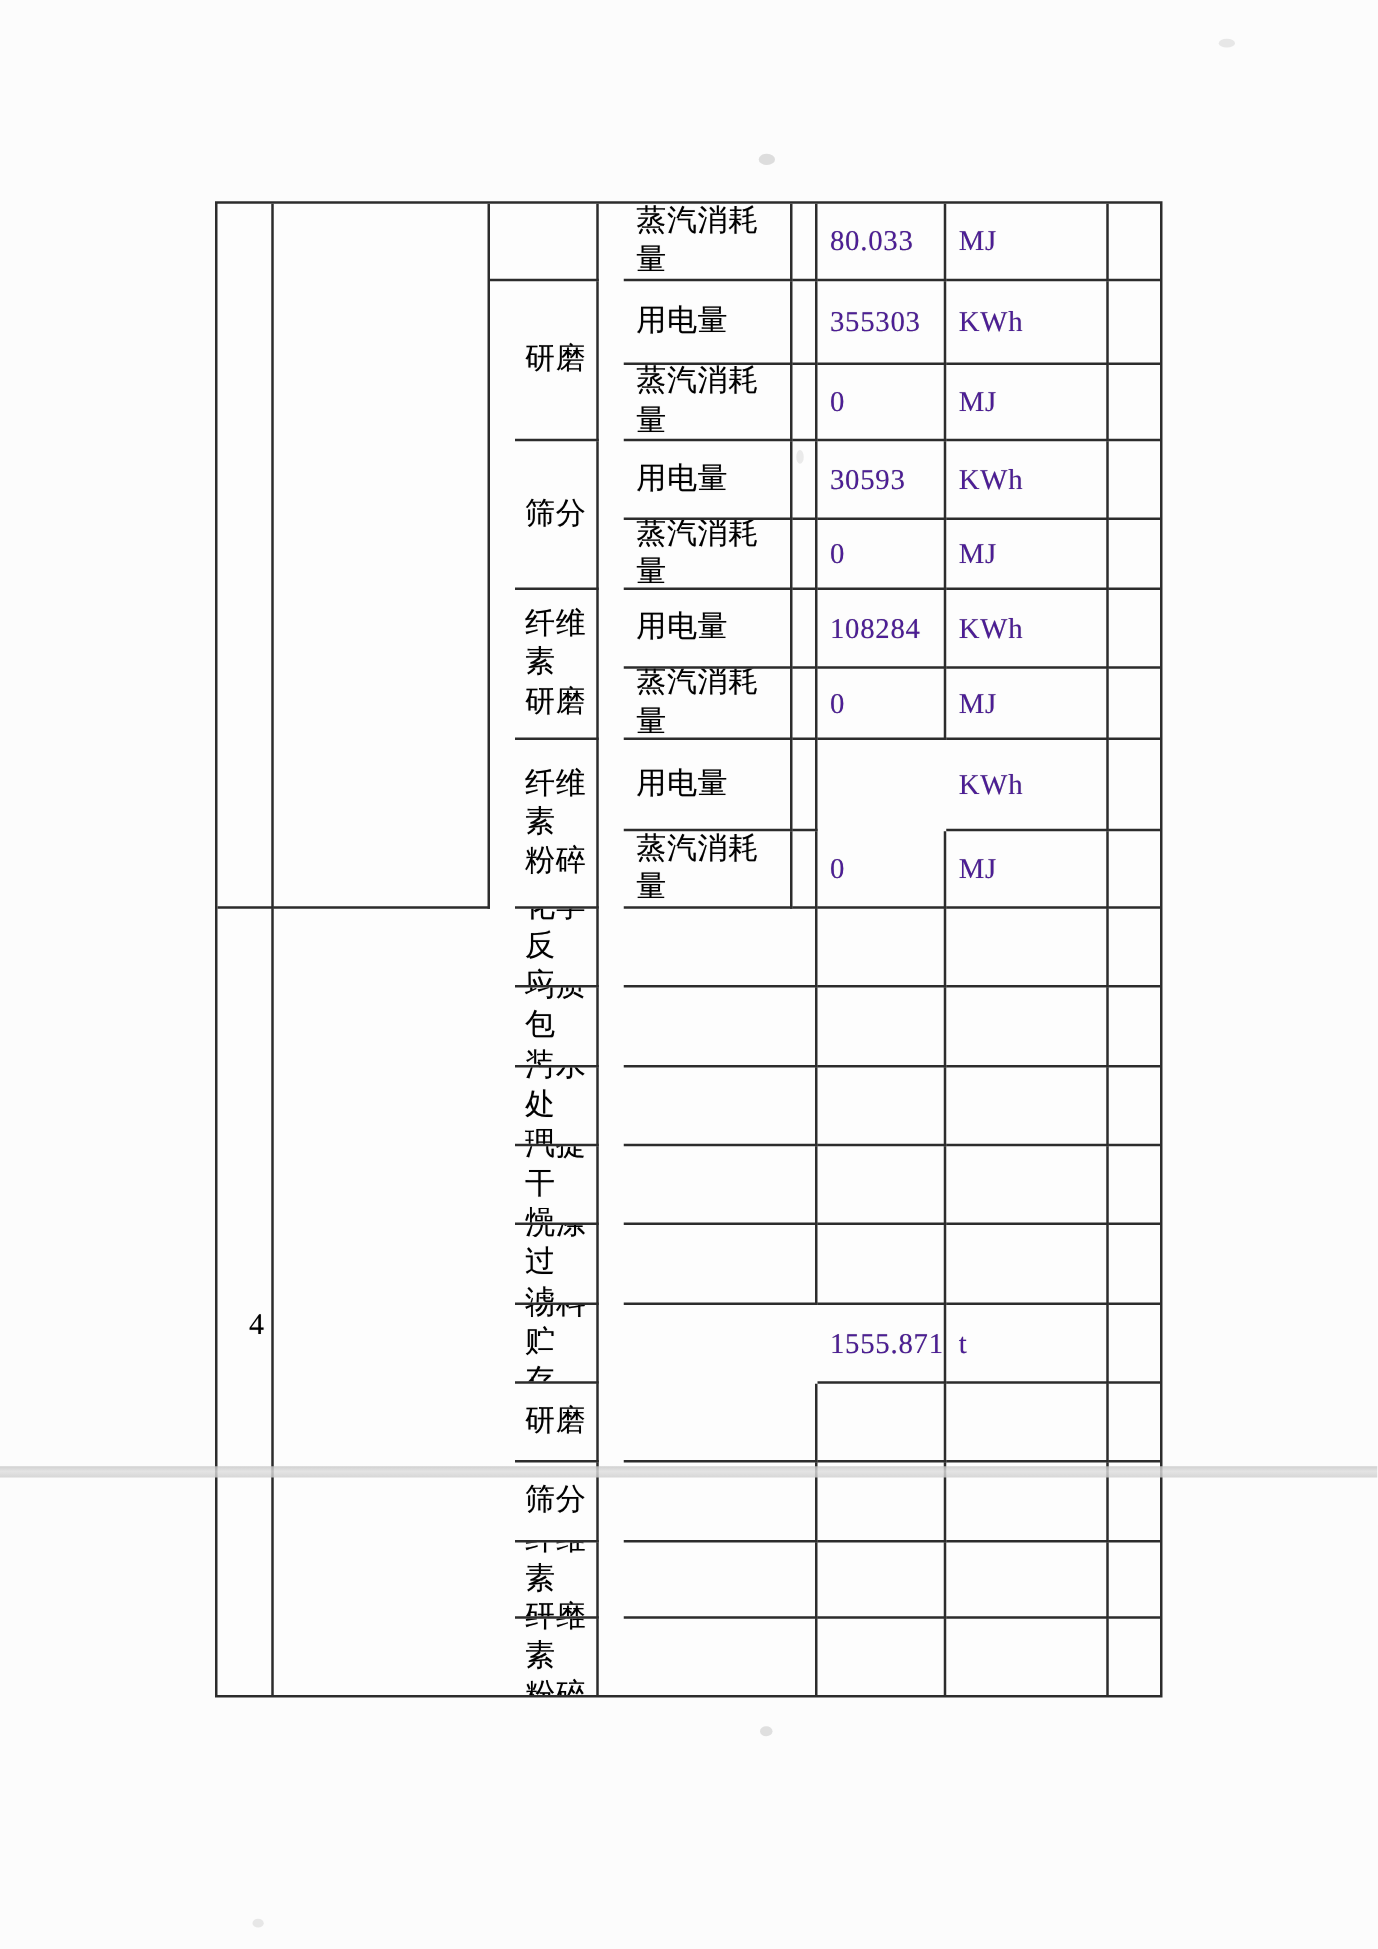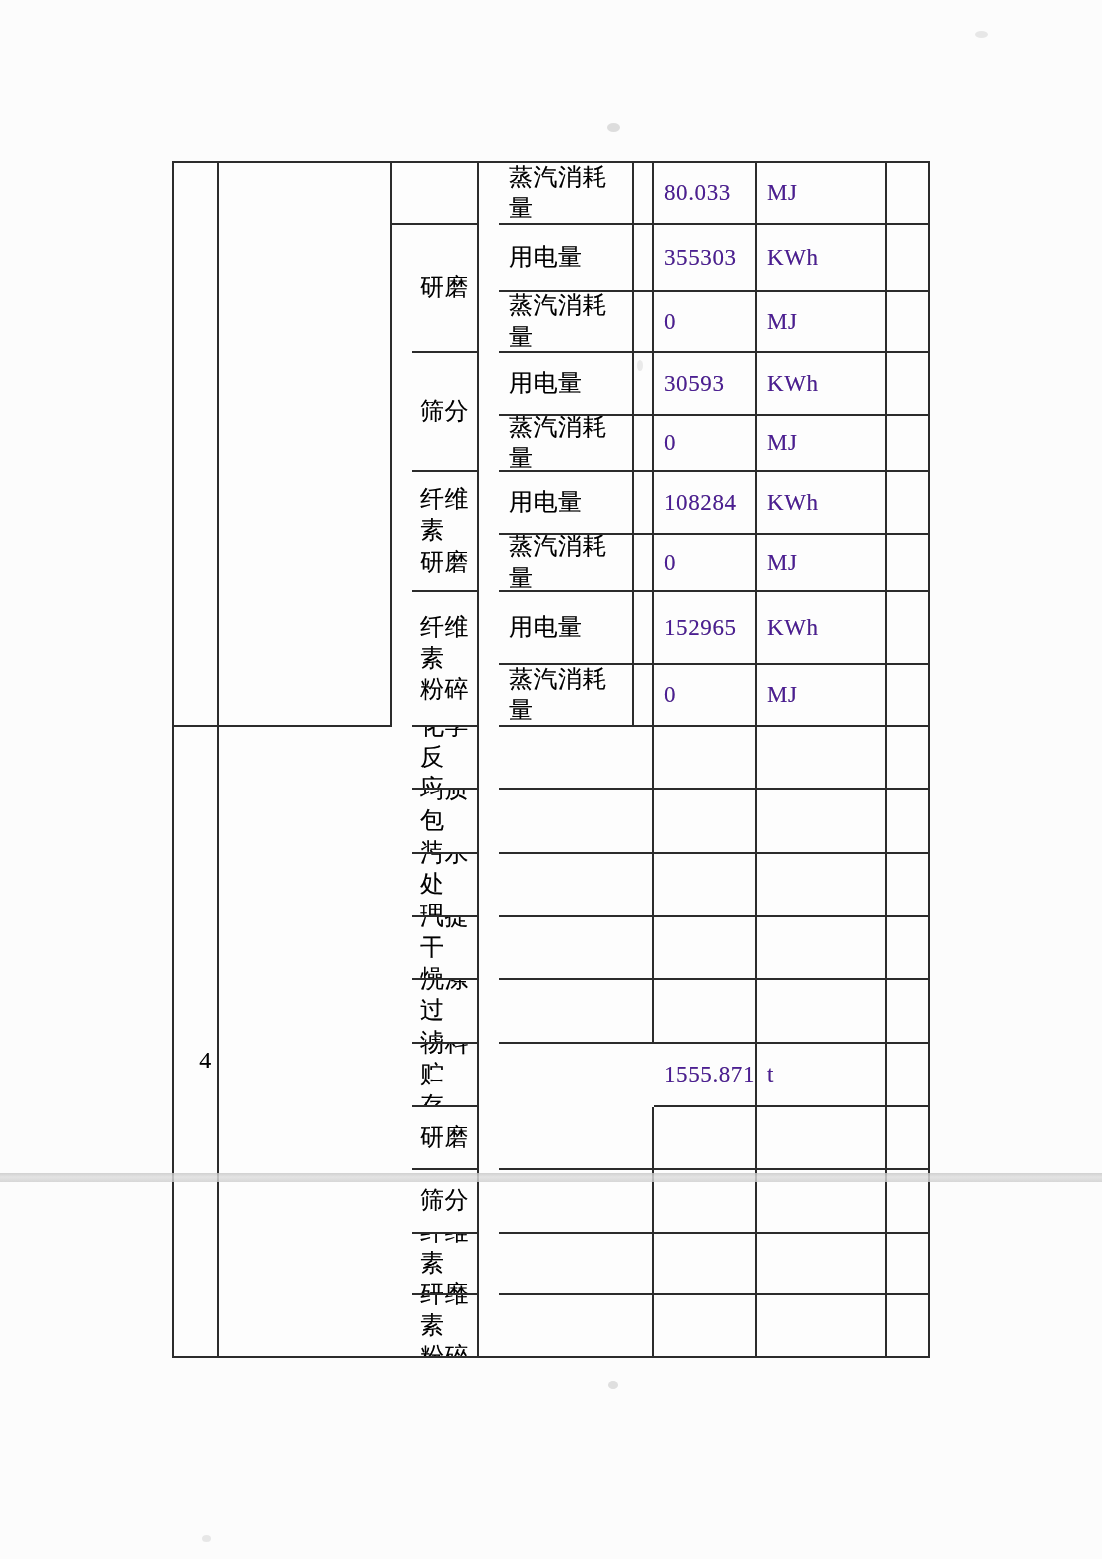--- a/index.html
+++ b/index.html
@@ -133,21 +133,20 @@
     <div class="cell no-br" style="grid-column:8;grid-row:6"></div>
 
     <div class="cell zh pad10" style="grid-column:4;grid-row:7">蒸汽消耗量</div>
     <div class="cell" style="grid-column:5;grid-row:7"></div>
     <div class="cell num pad10" style="grid-column:6;grid-row:7">0</div>
     <div class="cell num pad10" style="grid-column:7;grid-row:7">MJ</div>
     <div class="cell no-br" style="grid-column:8;grid-row:7"></div>
 
     <div class="cell zh pad10" style="grid-column:4;grid-row:8">用电量</div>
     <div class="cell" style="grid-column:5;grid-row:8"></div>
-    <div class="cell num pad10" style="grid-column:6;grid-row:8">152965</div>
     <div class="cell num pad10" style="grid-column:7;grid-row:8">KWh</div>
     <div class="cell no-br" style="grid-column:8;grid-row:8"></div>
 
     <div class="cell zh pad10" style="grid-column:4;grid-row:9">蒸汽消耗量</div>
     <div class="cell" style="grid-column:5;grid-row:9"></div>
     <div class="cell num pad10" style="grid-column:6;grid-row:9">0</div>
     <div class="cell num pad10" style="grid-column:7;grid-row:9">MJ</div>
     <div class="cell no-br" style="grid-column:8;grid-row:9"></div>
 
     <div class="cell zh pad8" style="grid-column:3;grid-row:10">化学反

